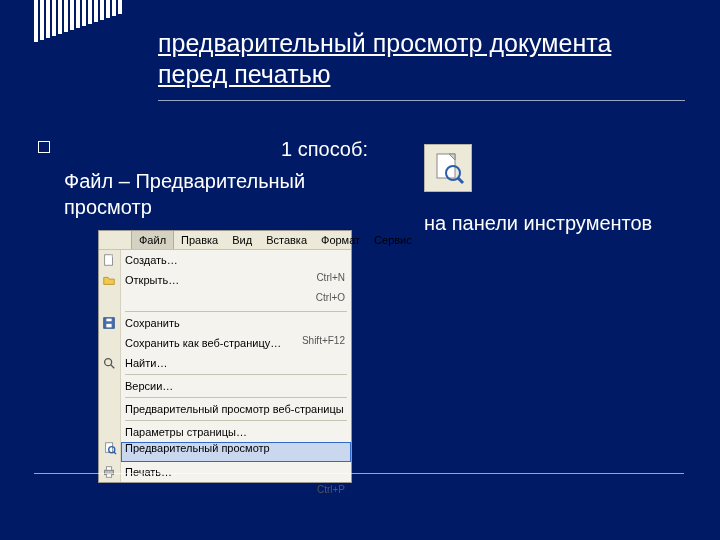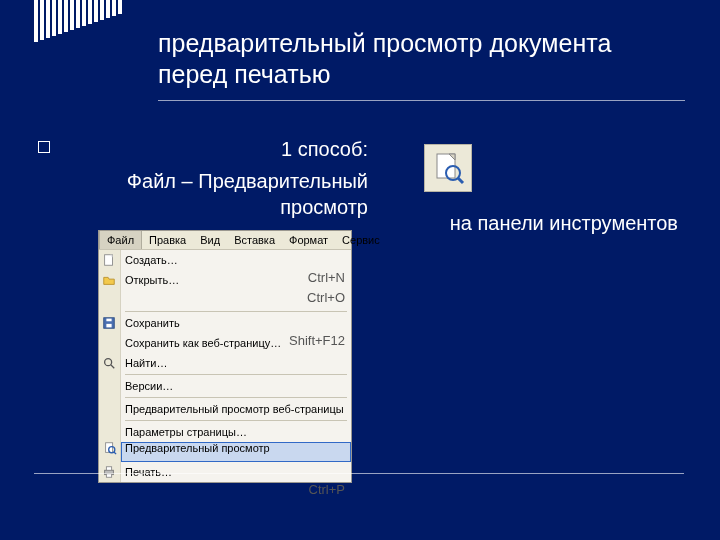--- a/index.html
+++ b/index.html
@@ -28,20 +28,21 @@
     position: absolute;
     top: 28px;
     left: 158px;
     width: 510px;
   }
   .title {
     font-size: 25px;
     line-height: 1.25;
     color: #fff;
     font-weight: 400;
+    text-decoration: underline;
   }
   .hr-top {
     position: absolute;
     top: 100px;
     left: 158px;
     width: 527px;
     height: 1px;
     background: rgba(255,255,255,0.6);
   }
   .cols {
@@ -64,21 +65,21 @@
     width: 12px; height: 12px;
     border: 1.5px solid #fff;
     margin-top: 5px;
     flex: 0 0 12px;
   }
   .body-text {
     font-size: 20px;
     line-height: 1.3;
     color: #fff;
   }
-  .indent { margin-left: 26px; text-align: right; }
+  .indent { margin-left: 26px; }
   .menu-shot {
     margin-top: 10px;
     margin-left: 60px;
     width: 254px;
     background: #f5f3ee;
     border: 1px solid #9b9890;
     font-family: Tahoma, Arial, sans-serif;
     font-size: 11px;
     color: #000;
   }
@@ -89,41 +90,42 @@
   }
   .menubar div {
     padding: 3px 7px;
     font-size: 11px;
   }
   .menubar .active {
     background: #d6d2c2;
     border: 1px solid #b0ad9e;
     border-bottom: none;
     border-top: none;
+    margin-left: 32px;
   }
   .menu-body {
     display: flex;
   }
   .icon-strip {
     width: 22px;
     background: #ece9d8;
     border-right: 1px solid #d6d2c2;
   }
   .items {
     flex: 1;
   }
   .mitem {
     display: flex;
     align-items: center;
     padding: 3px 6px 3px 4px;
     height: 20px;
     position: relative;
   }
   .mitem .lbl { flex: 1; white-space: nowrap; }
-  .mitem .sc { color: #555; font-size: 13px; margin-top: 35px; }
+  .mitem .sc { color: #555; font-size: 10px; margin-top: 35px; }
   .mitem .ic {
     position: absolute;
     left: -20px;
     width: 16px; height: 16px;
     display: flex;
     align-items: center;
     justify-content: center;
   }
   .sep {
     height: 1px;

